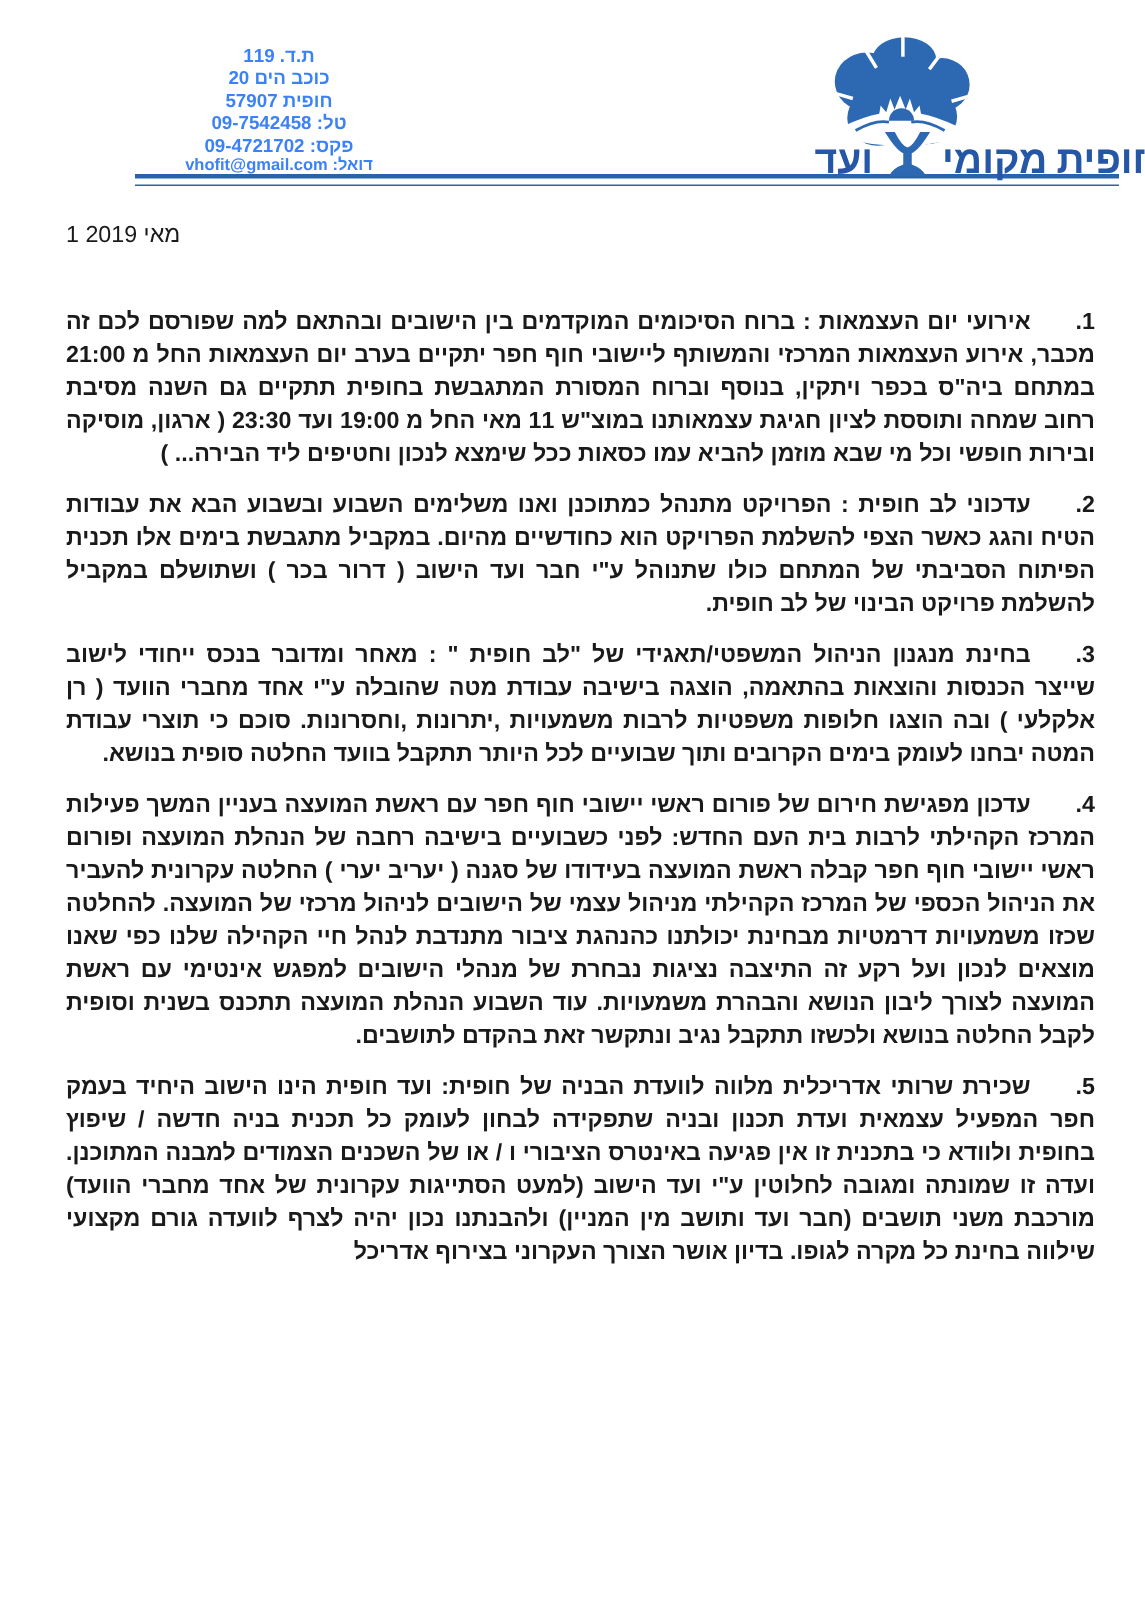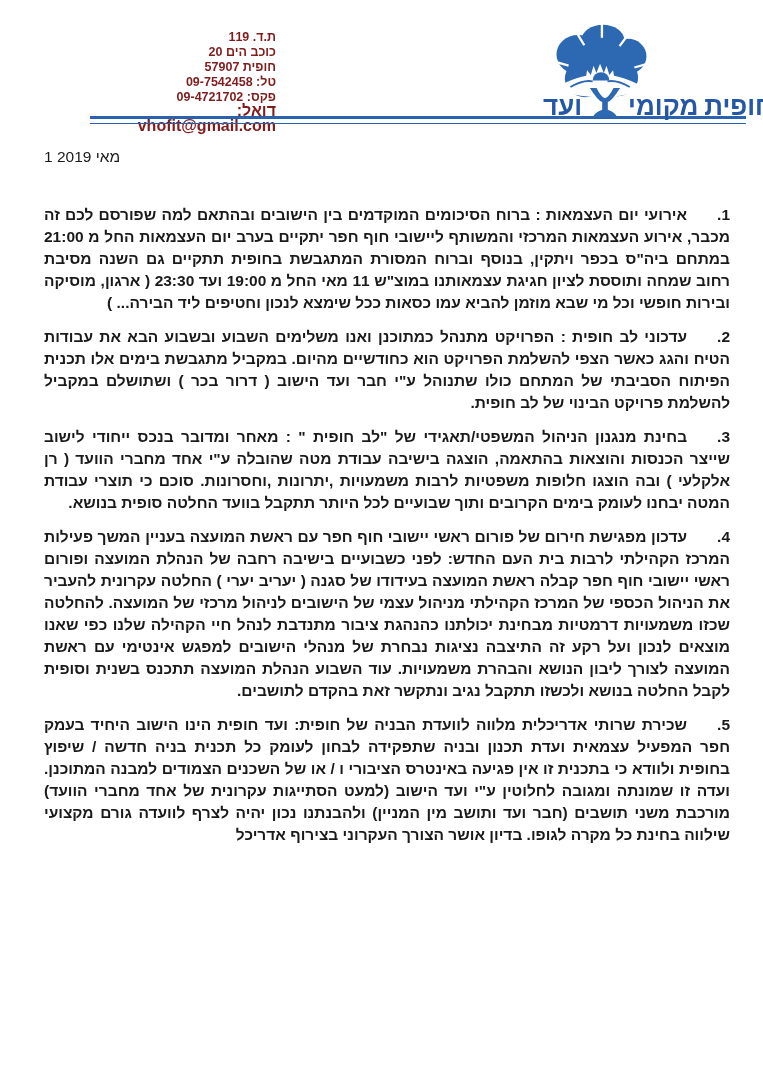--- a/index.html
+++ b/index.html
@@ -8,25 +8,25 @@
     background:#ffffff;
     font-family:"Liberation Sans", sans-serif;
     position:relative;overflow:hidden;
     color:#1a1a1a;
   }
   .page{position:absolute;inset:0;}
 
   
   .contact{
     position:absolute;top:30px;left:96px;width:180px;
-    direction:rtl;text-align:right;
-    color:#7f1d1d;font-weight:bold;
+    direction:rtl;text-align:center;
+    color:#3b82f6;font-weight:bold;
     font-size:12.5px;line-height:15px;
   }
-  .contact .email{font-size:16px;margin-top:-2px;}
+  .contact .email{font-size:11px;margin-top:-2px;}
 
   .header-rule{
     position:absolute;top:116px;left:90px;width:656px;height:4px;
     border-top:3px solid #2b62b0;
     border-bottom:1px solid #2b62b0;
   }
 
   .logo-flower{position:absolute;top:22px;left:550px;width:102px;height:78px;}
   .logo-line{
     position:absolute;top:91px;left:543px;

